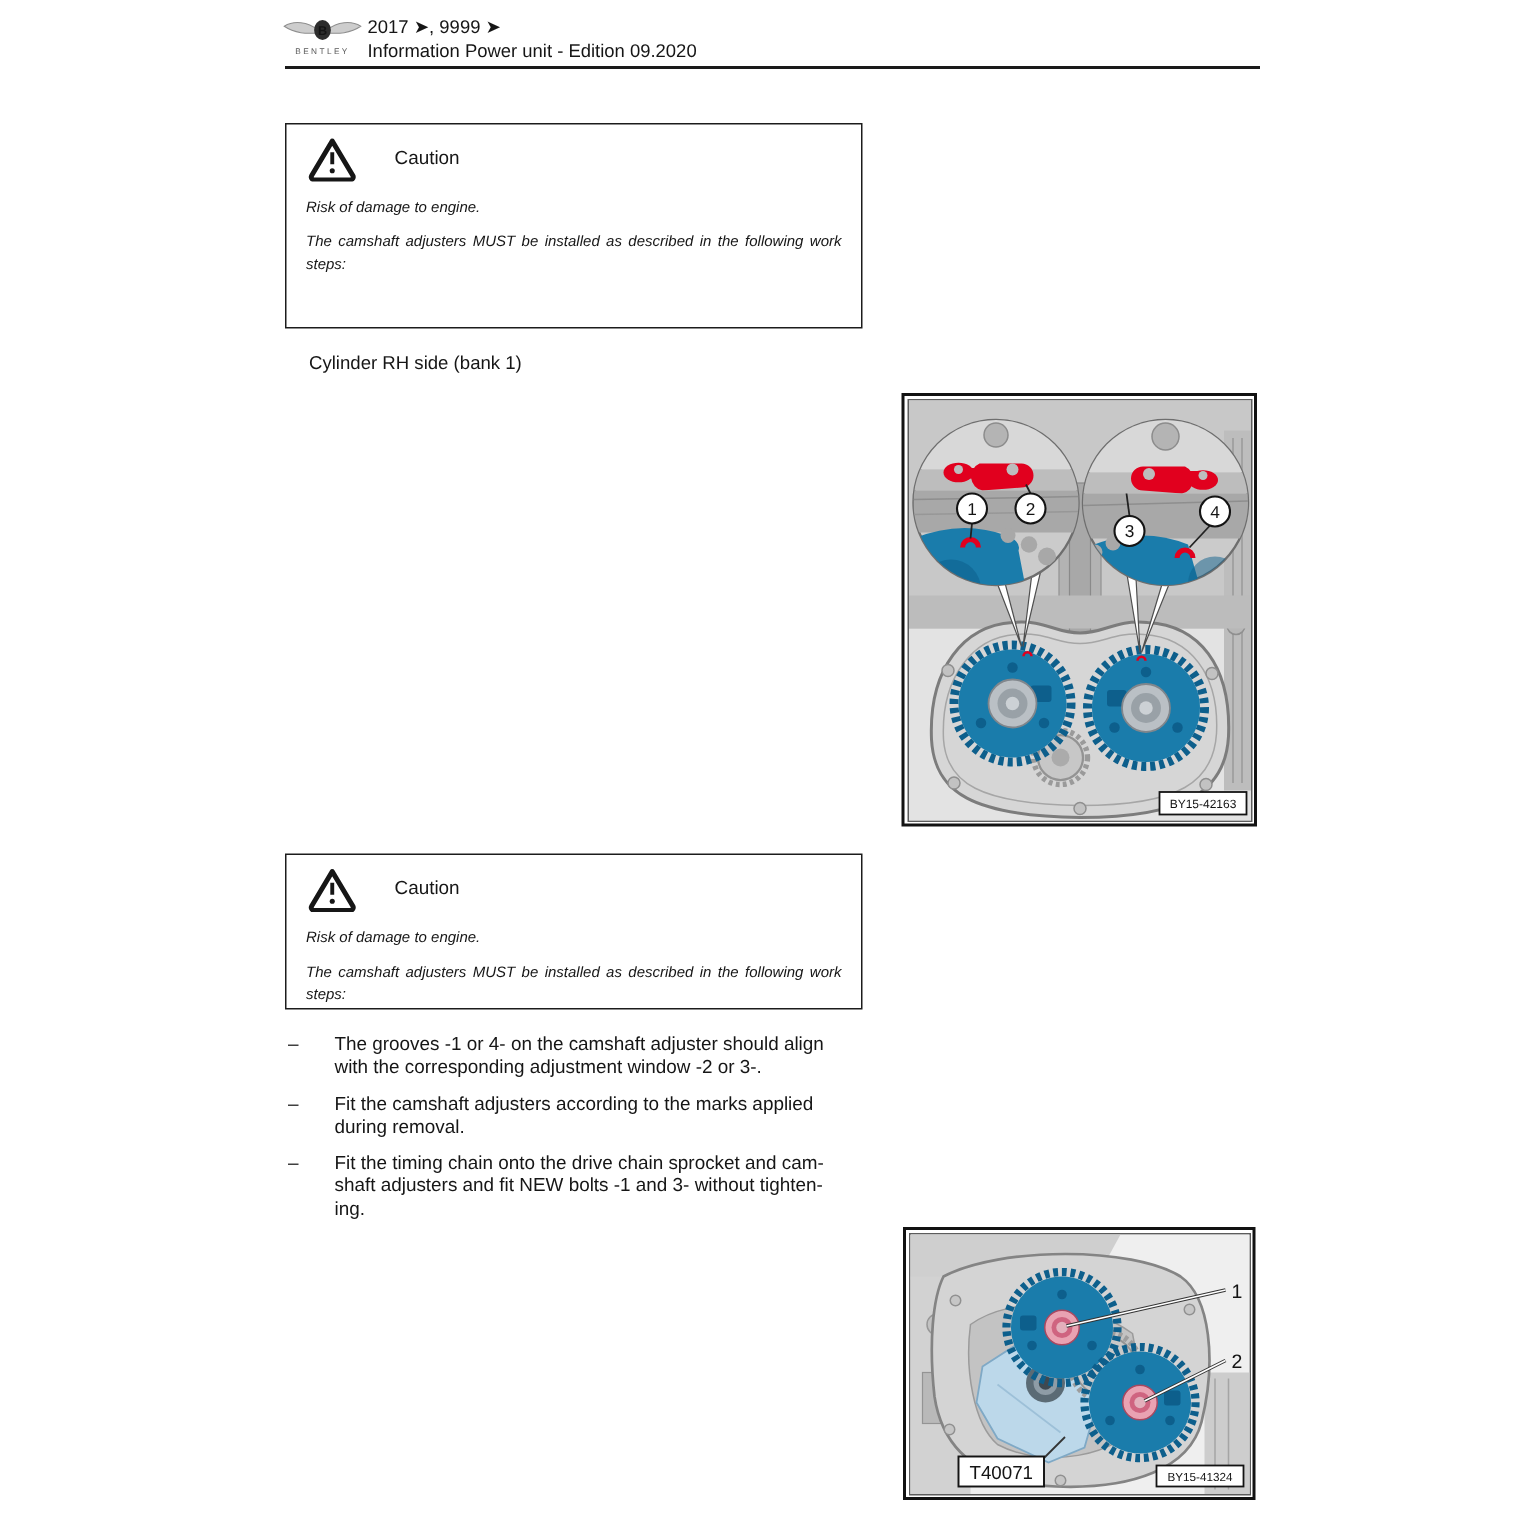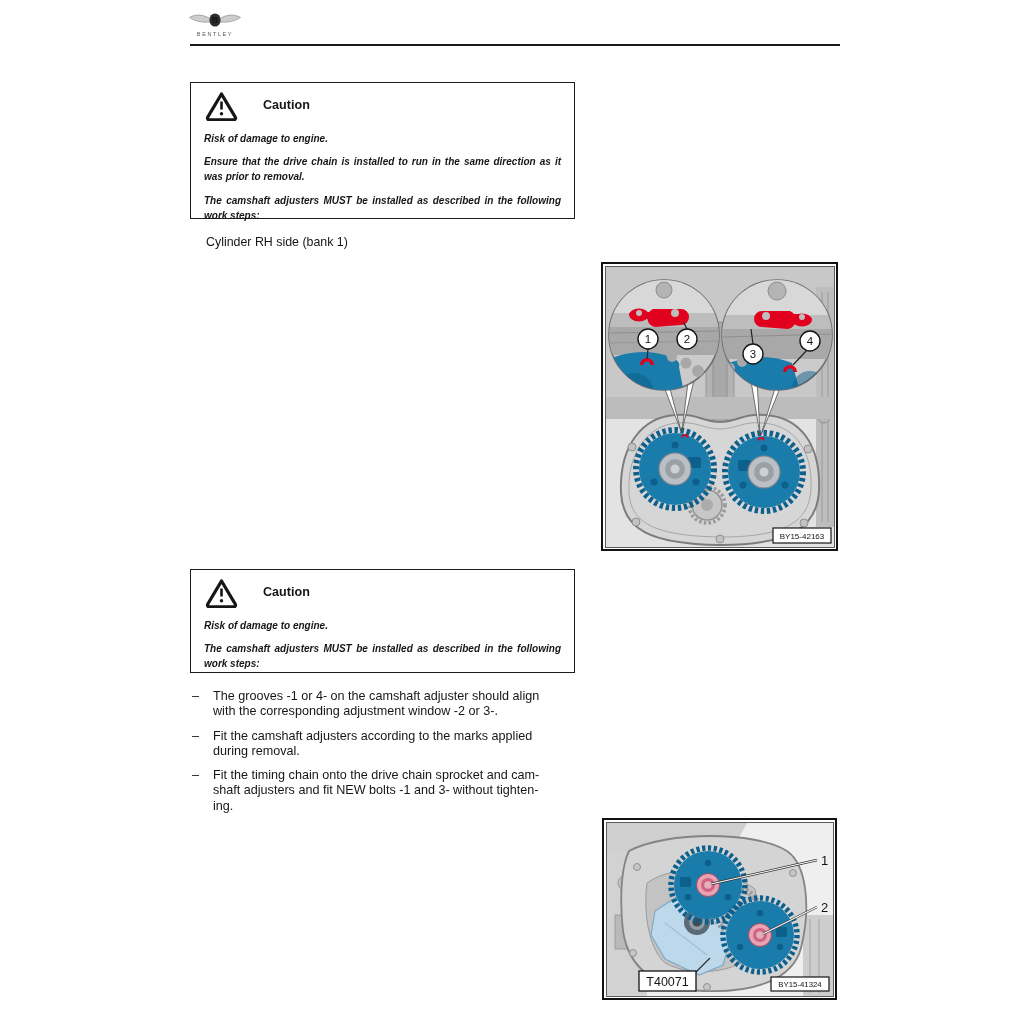--- a/index.html
+++ b/index.html
@@ -7,33 +7,33 @@
     position:relative; width:1024px; height:1024px; background:#fff;
     font-family:"Liberation Sans", sans-serif; color:#161616; overflow:hidden;
   }
   
   .logo { position:absolute; left:188px; top:12px; width:54px; text-align:center; }
   .logo-brand { font-size:5.5px; letter-spacing:1.6px; color:#5a5a5a; margin-top:-1px; }
   .hdr-text { position:absolute; left:245px; top:11px; font-size:12.3px; line-height:15.5px; }
   .hdr-rule { position:absolute; left:190px; top:44px; width:650px; height:0; border-top:2.2px solid #1a1a1a; }
 
   
-  .caution { position:absolute; left:190px; width:385px; border:1.6px solid #1c1c1c; background:#fff; box-sizing:border-box; padding:7px 13px 6px 13px;font-weight:bold; }
+  .caution { position:absolute; left:190px; width:385px; border:1.6px solid #1c1c1c; background:#fff; box-sizing:border-box; padding:7px 13px 6px 13px; }
   .caution-head { position:relative; height:32px; }
   .caution-head .tri { position:absolute; left:1px; top:1px; }
   .caution-title { position:absolute; left:59px; top:8px; font-size:12.6px; }
   .caution p { margin:8.5px 0 0 0; font-size:10px; line-height:15px; font-style:italic; text-align:justify; }
 
   .section-label { position:absolute; left:190px; top:235px; font-size:12.4px;margin-left:16px; }
 
   
   .steps { position:absolute; left:190px; top:689px; width:400px; }
   .step { position:relative; margin-bottom:9px; }
   .step-dash { position:absolute; left:2px; top:0; font-size:12.6px; }
-  .step-text { display:block; margin-left:23px; font-size:12.6px; line-height:15.3px; white-space:pre-line; }
+  .step-text { display:block; margin-left:33px; font-size:12.6px; line-height:15.3px; white-space:pre-line; }
 
   
   .fig { position:absolute; border:2.5px solid #121212; background:#fff; padding:1.5px; box-sizing:border-box; }
   .fig-inner { border:1px solid #5c5c5c; font-size:0; }
   .fig svg { display:block; }
   .fig-1 { left:601px; top:262px; width:237px; height:289px; }
   .fig-2 { left:602px; top:818px; width:235px; height:182px; }
   svg text { font-family:"Liberation Sans", sans-serif; fill:#141414; }
 </style>
 </head>
@@ -43,33 +43,36 @@
 
   <div class="logo">
     <svg width="54" height="16" viewBox="0 0 54 16">
       <path d="M24,8 C17,2.5 8,1.5 1.5,5.5 C8,10 17,11 24,9.6 Z" fill="#cdcdcd" stroke="#8f8f8f" stroke-width="0.7"></path>
       <path d="M30,8 C37,2.5 46,1.5 52.5,5.5 C46,10 37,11 30,9.6 Z" fill="#cdcdcd" stroke="#8f8f8f" stroke-width="0.7"></path>
       <ellipse cx="27" cy="8" rx="5.6" ry="6.6" fill="#2d2d2d"></ellipse>
       <text x="27" y="11.4" text-anchor="middle" font-size="8.5" font-weight="bold" fill="#ffffff">B</text>
     </svg>
     <div class="logo-brand">BENTLEY</div>
   </div>
+  <div class="hdr-text">
+    <div>2017 ➤, 9999 ➤</div>
+    <div>Information Power unit - Edition 09.2020</div>
+  </div>
   <div class="hdr-rule"></div>
 
   <section class="caution" style="top:82px; height:137px;">
     <div class="caution-head">
       <svg class="tri" width="33" height="30" viewBox="0 0 33 30">
         <path d="M16.5,3 L30.2,26 a1.9,1.9 0 0 1 -1.6,2.9 H4.4 a1.9,1.9 0 0 1 -1.6,-2.9 Z" fill="none" stroke="#161616" stroke-width="3.3" stroke-linejoin="round"></path>
         <line x1="16.5" y1="10.5" x2="16.5" y2="18.5" stroke="#161616" stroke-width="2.6"></line>
         <circle cx="16.5" cy="22.8" r="1.7" fill="#161616"></circle>
       </svg>
       <span class="caution-title">Caution</span>
     </div>
     <p>Risk of damage to engine.</p>
-    <p>Ensure that the drive chain is installed to run in the same direction as it was prior to removal.</p>
     <p>The camshaft adjusters MUST be installed as described in the following work steps:</p>
   </section>
 
   <div class="section-label">Cylinder RH side (bank 1)</div>
 
   <figure class="fig fig-1" style="margin:0;">
     <div class="fig-inner">
       <svg width="228" height="280" viewBox="0 0 228 280">
         <defs>
           <clipPath id="mc1">

